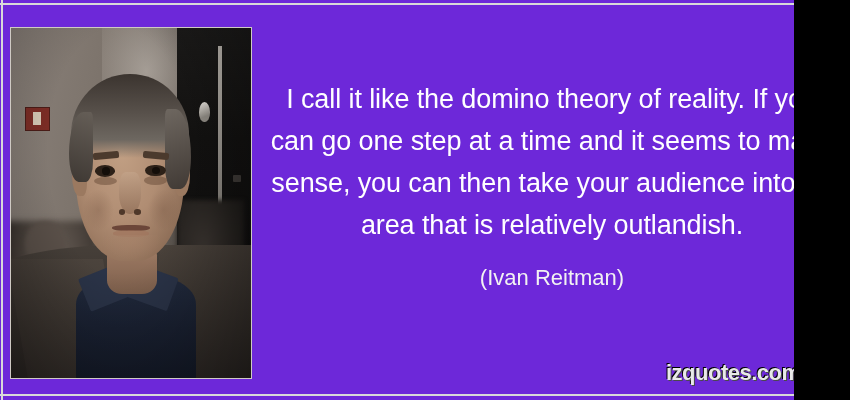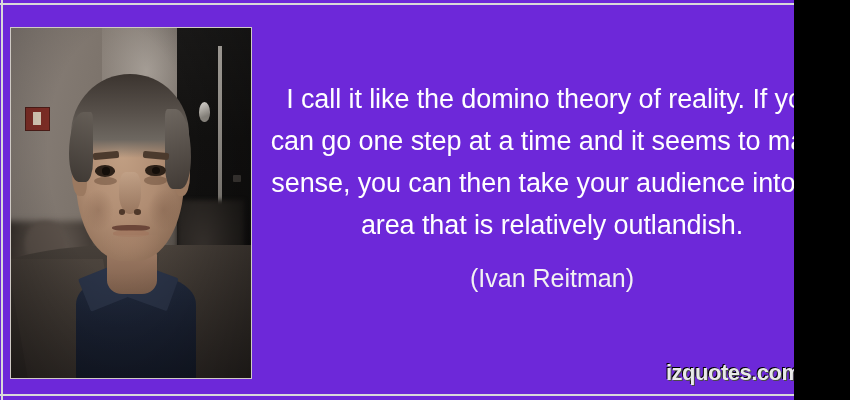--- a/index.html
+++ b/index.html
@@ -256,21 +256,21 @@
     font-stretch: condensed;
     letter-spacing: -0.1px;
   }
   .attribution {
     position: absolute;
     left: 262px;
     top: 263px;
     width: 580px;
     text-align: center;
     color: #f2f2f2;
-    font-size: 25px;
+    font-size: 22px;
     line-height: 30px;
   }
   .watermark {
     position: absolute;
     left: 666px;
     top: 360px;
     color: #e9e9e9;
     font-size: 22px;
     font-weight: bold;
     letter-spacing: -0.5px;

